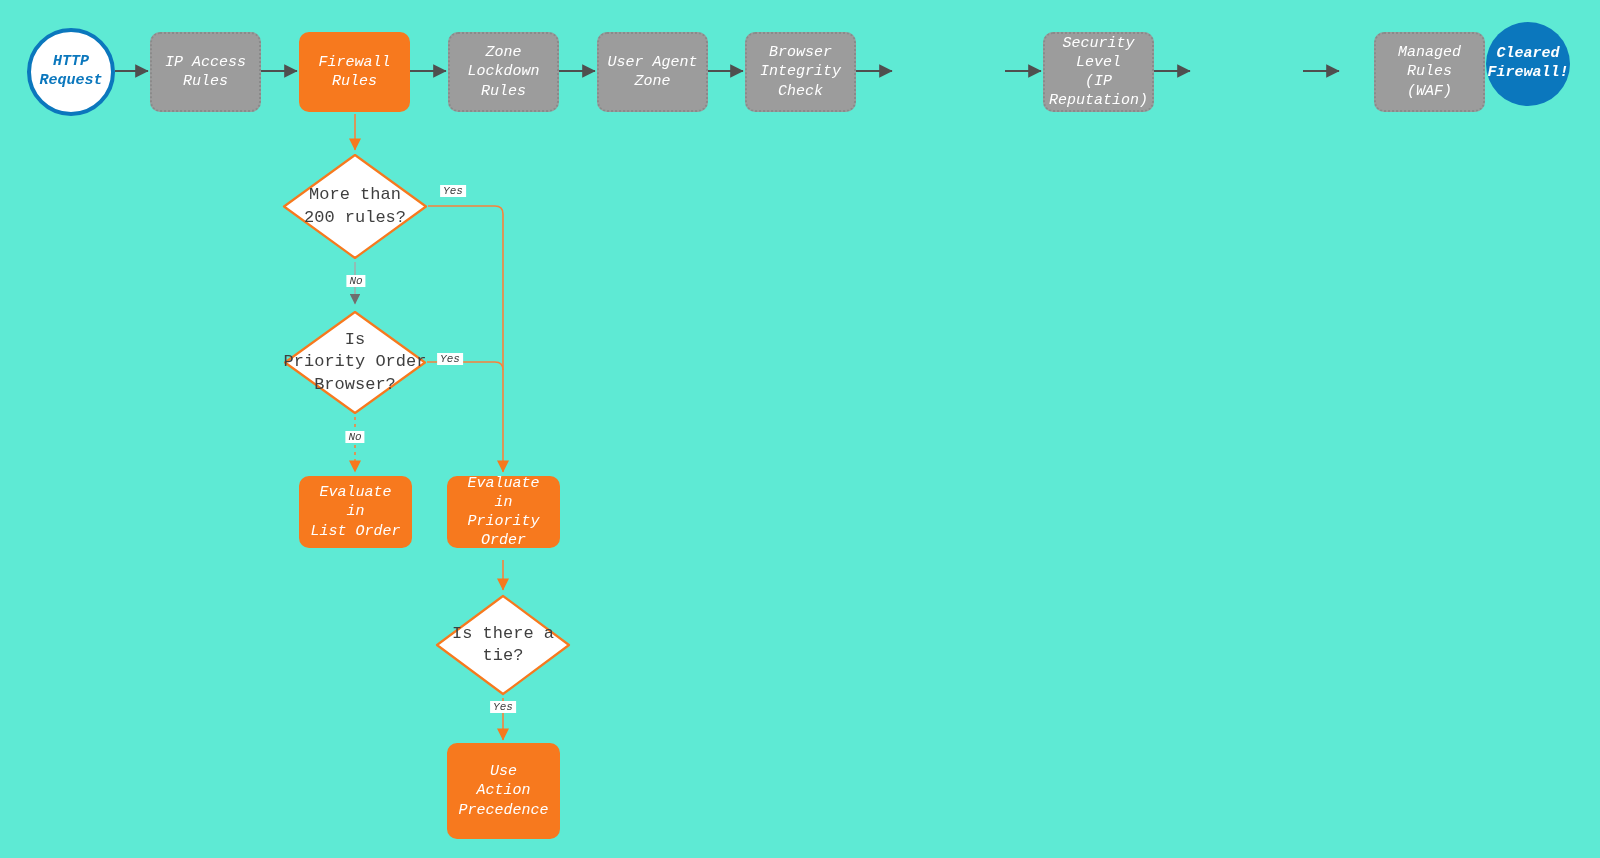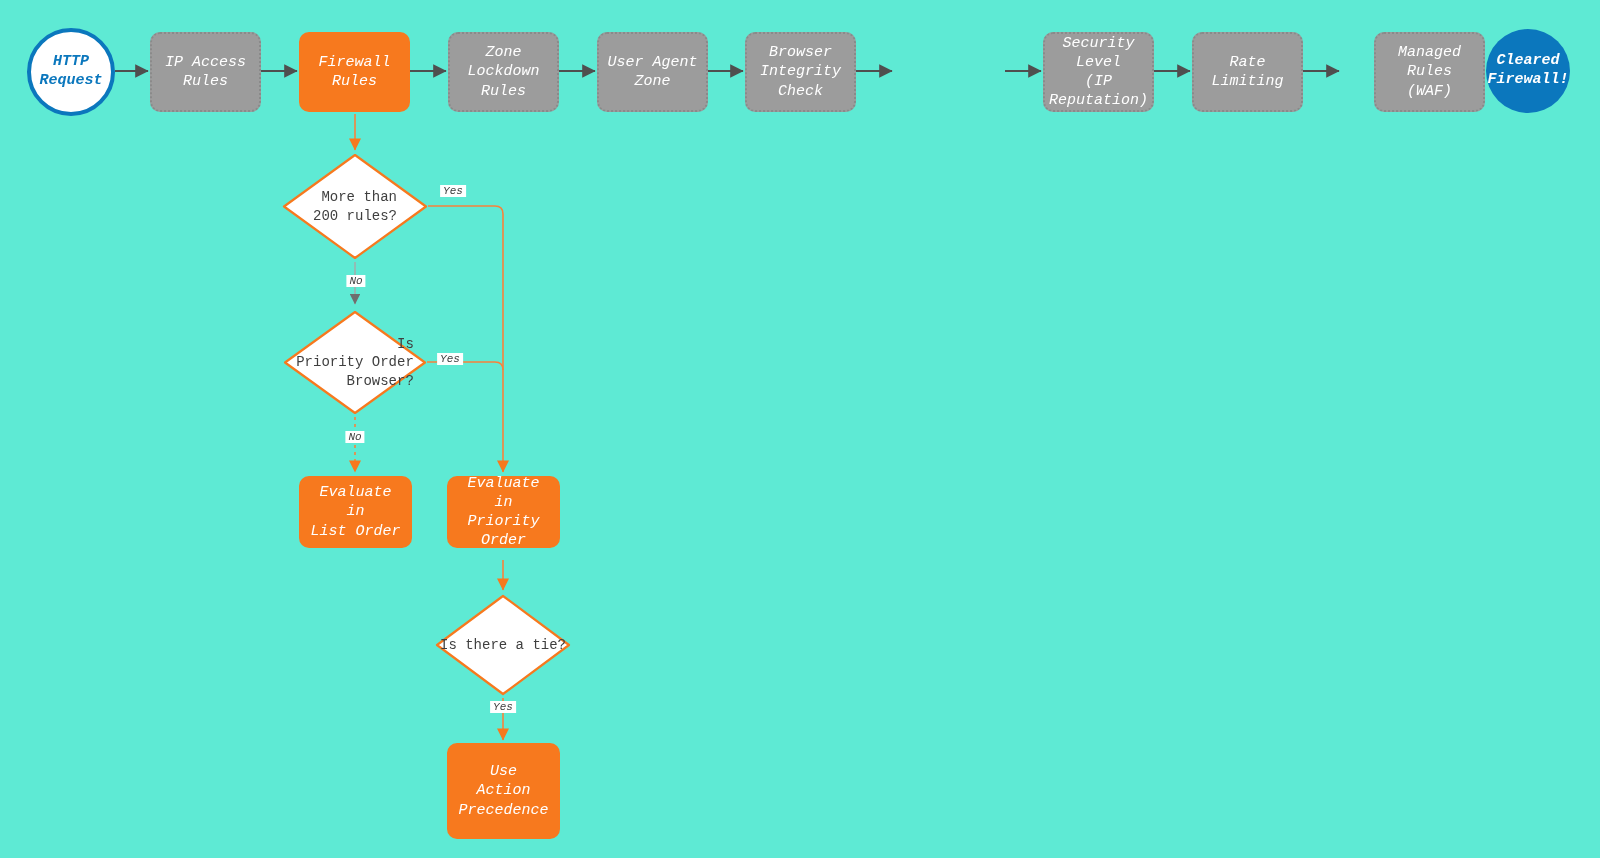--- a/index.html
+++ b/index.html
@@ -19,29 +19,29 @@
   .step.orange, .obox { background:#F7791E; border:none; }
   .obox { width:113px; height:72px; }
 
   .circle {
     position:absolute; box-sizing:border-box; border-radius:50%;
     display:flex; align-items:center; justify-content:center; text-align:center;
     font-weight:bold; font-style:italic; font-size:15px; line-height:1.25; white-space:pre-line;
   }
   .circle.start { left:27px; top:28px; width:88px; height:88px;
     background:#ffffff; border:4px solid #0B77BD; color:#0B77BD; }
-  .circle.end { left:1486px; top:29px; width:84px; height:84px;
+  .circle.end { left:1486px; top:22px; width:84px; height:84px;
     background:#0B77BD; color:#ffffff; }
 
   .diamond { position:absolute; }
   .diamond svg { display:block; }
   .diamond .dtext {
     position:absolute; left:0; top:0; right:0; bottom:0;
-    display:flex; align-items:center; justify-content:center; text-align:right;
-    font-size:14px; color:#3F3F3F; line-height:1.3; white-space:pre-line;
+    display:flex; align-items:center; justify-content:center; text-align:center;
+    font-size:17px; color:#3F3F3F; line-height:1.3; white-space:pre-line;
   }
 
   .edge-label {
     position:absolute; transform:translate(-50%,-50%);
     background:#ffffff; padding:0 3px;
     font-style:italic; font-size:11px; color:#3F3F3F;
   }
 </style>
 </head>
 <body>
@@ -103,22 +103,20 @@
 Lockdown
 Rules</span></div>
   <div class="step gray" style="left:597px"><span>User Agent
 Zone</span></div>
   <div class="step gray" style="left:745px"><span>Browser
 Integrity
 Check</span></div>
   <div class="step gray" style="left:1043px"><span>Security
 Level
 (IP Reputation)</span></div>
-  <div class="step gray" style="left:1192px"><span>Rate
-Limiting</span></div>
   <div class="step gray" style="left:1374px"><span>Managed
 Rules
 (WAF)</span></div>
 
   <div class="diamond" style="left:282px; top:153px; width:146px; height:107px;">
     <svg width="146" height="107" viewBox="0 0 146 107">
       <polygon points="73,2 144,53.5 73,105 2,53.5" fill="#ffffff" stroke="#F7791E" stroke-width="2.2" stroke-linejoin="round"></polygon>
     </svg>
     <div class="dtext">More than
 200 rules?</div>

